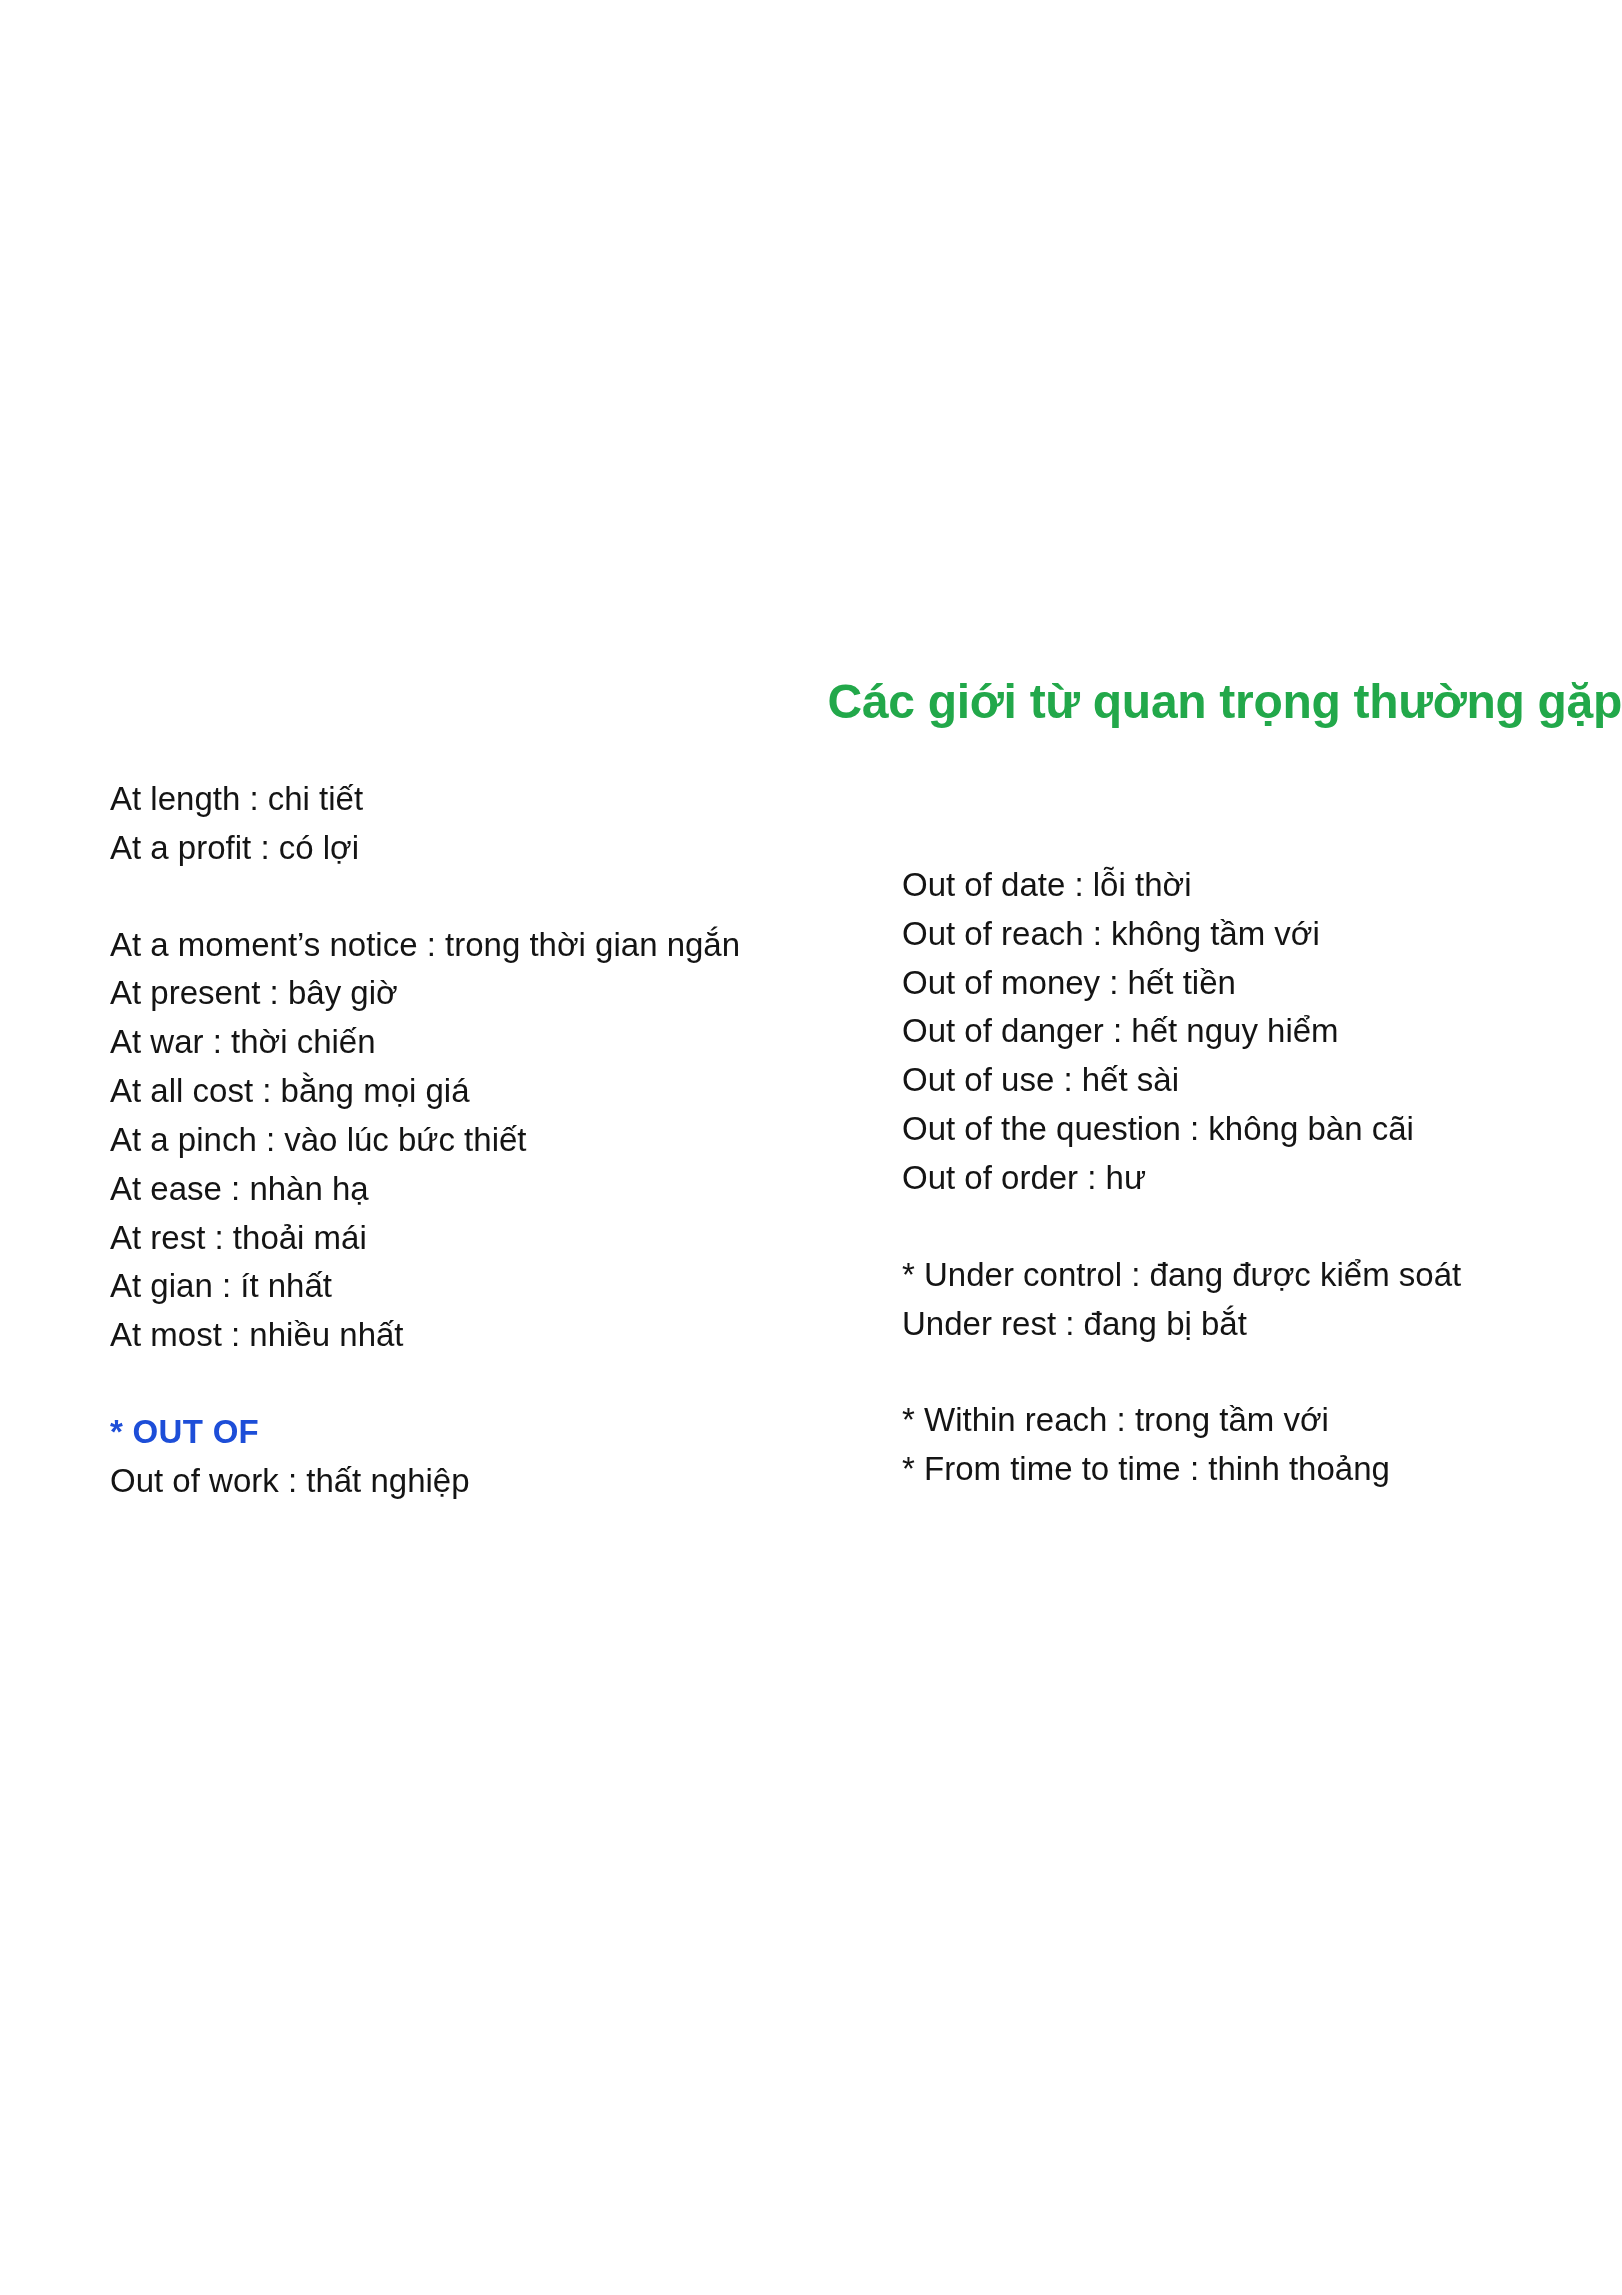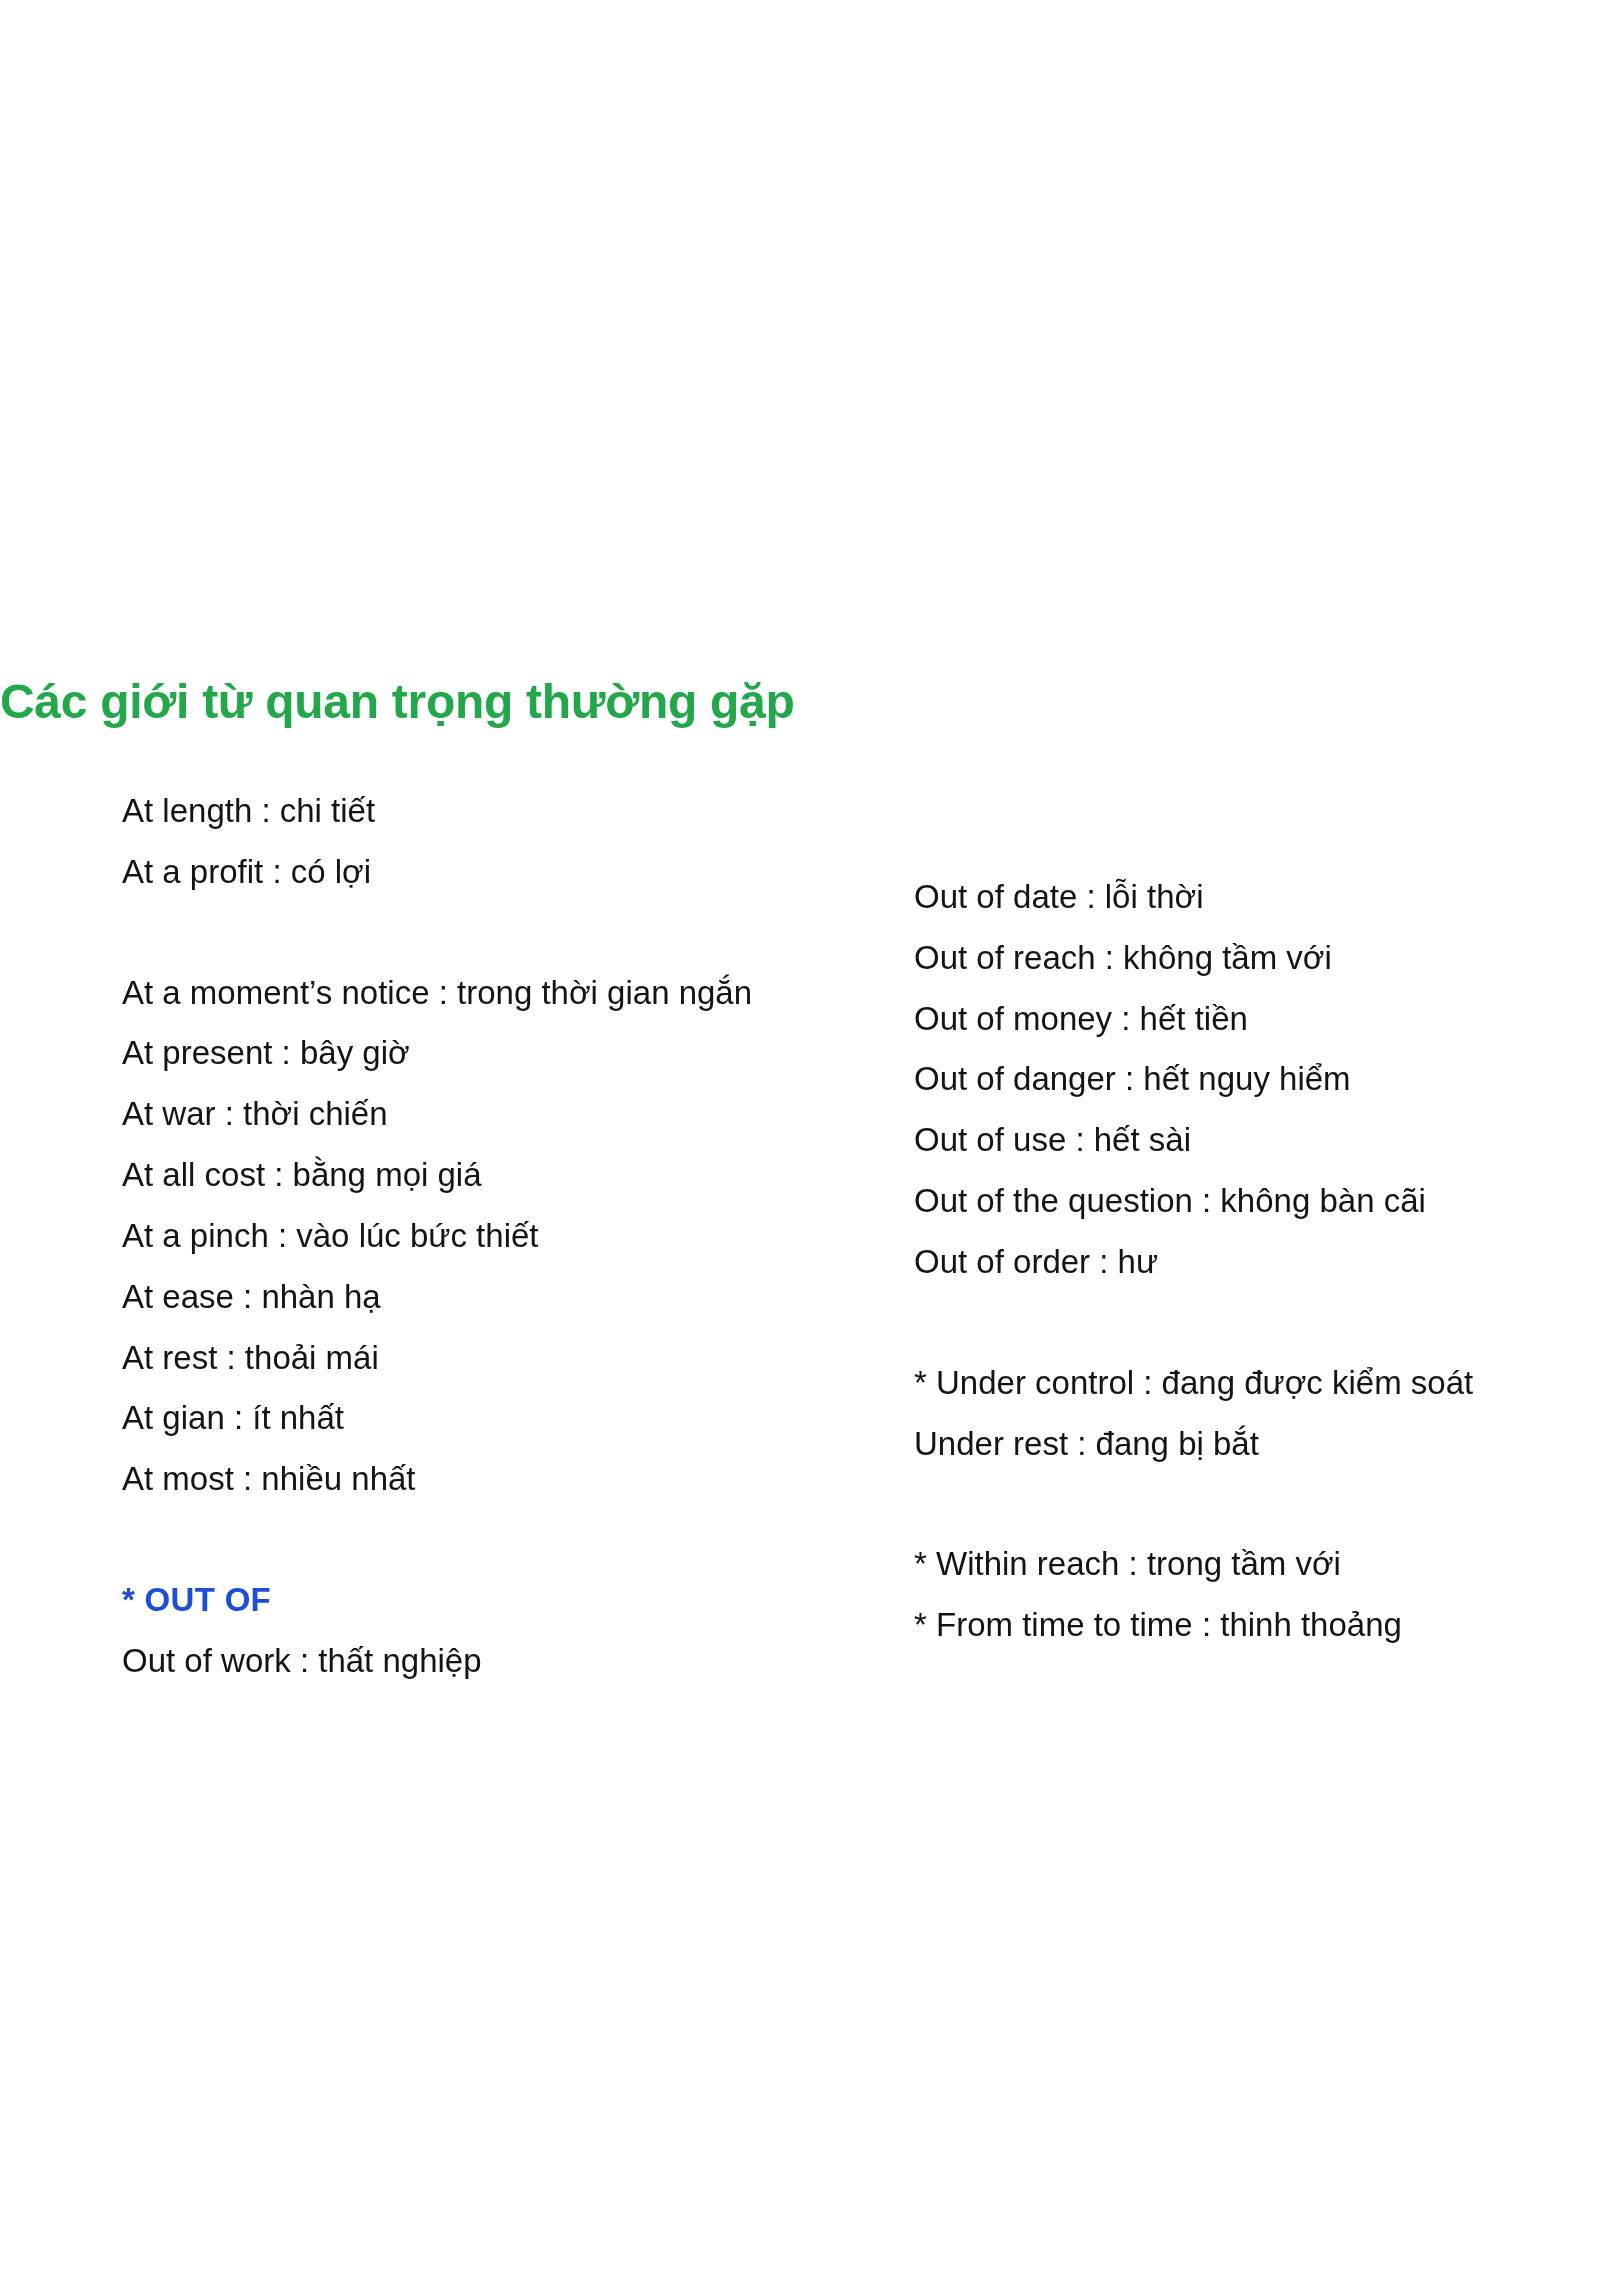--- a/index.html
+++ b/index.html
@@ -21,21 +21,21 @@
     top: 0;
     width: 1622px;
     height: 2295px;
     background: #ffffff;
   }
   .doc-title {
     position: absolute;
     left: 0;
     top: 674px;
     width: 1622px;
-    text-align: left;
+    text-align: right;
     font-size: 48px;
     font-weight: bold;
     color: #22a84a;
     letter-spacing: -0.3px;
     white-space: nowrap;
   }
   .column {
     position: absolute;
     font-size: 33px;
     line-height: 1.48;
@@ -45,21 +45,21 @@
     left: 110px;
     top: 775px;
     width: 707px;
   }
   .col-right {
     left: 902px;
     top: 861px;
     width: 661px;
   }
   .entry {
-    margin: 12px;
+    margin: 0;
     padding: 0;
     white-space: normal;
   }
   .spacer {
     height: 48px;
   }
   .heading-green {
     color: #1d4ed8;
     font-weight: bold;
     letter-spacing: 0.3px;

